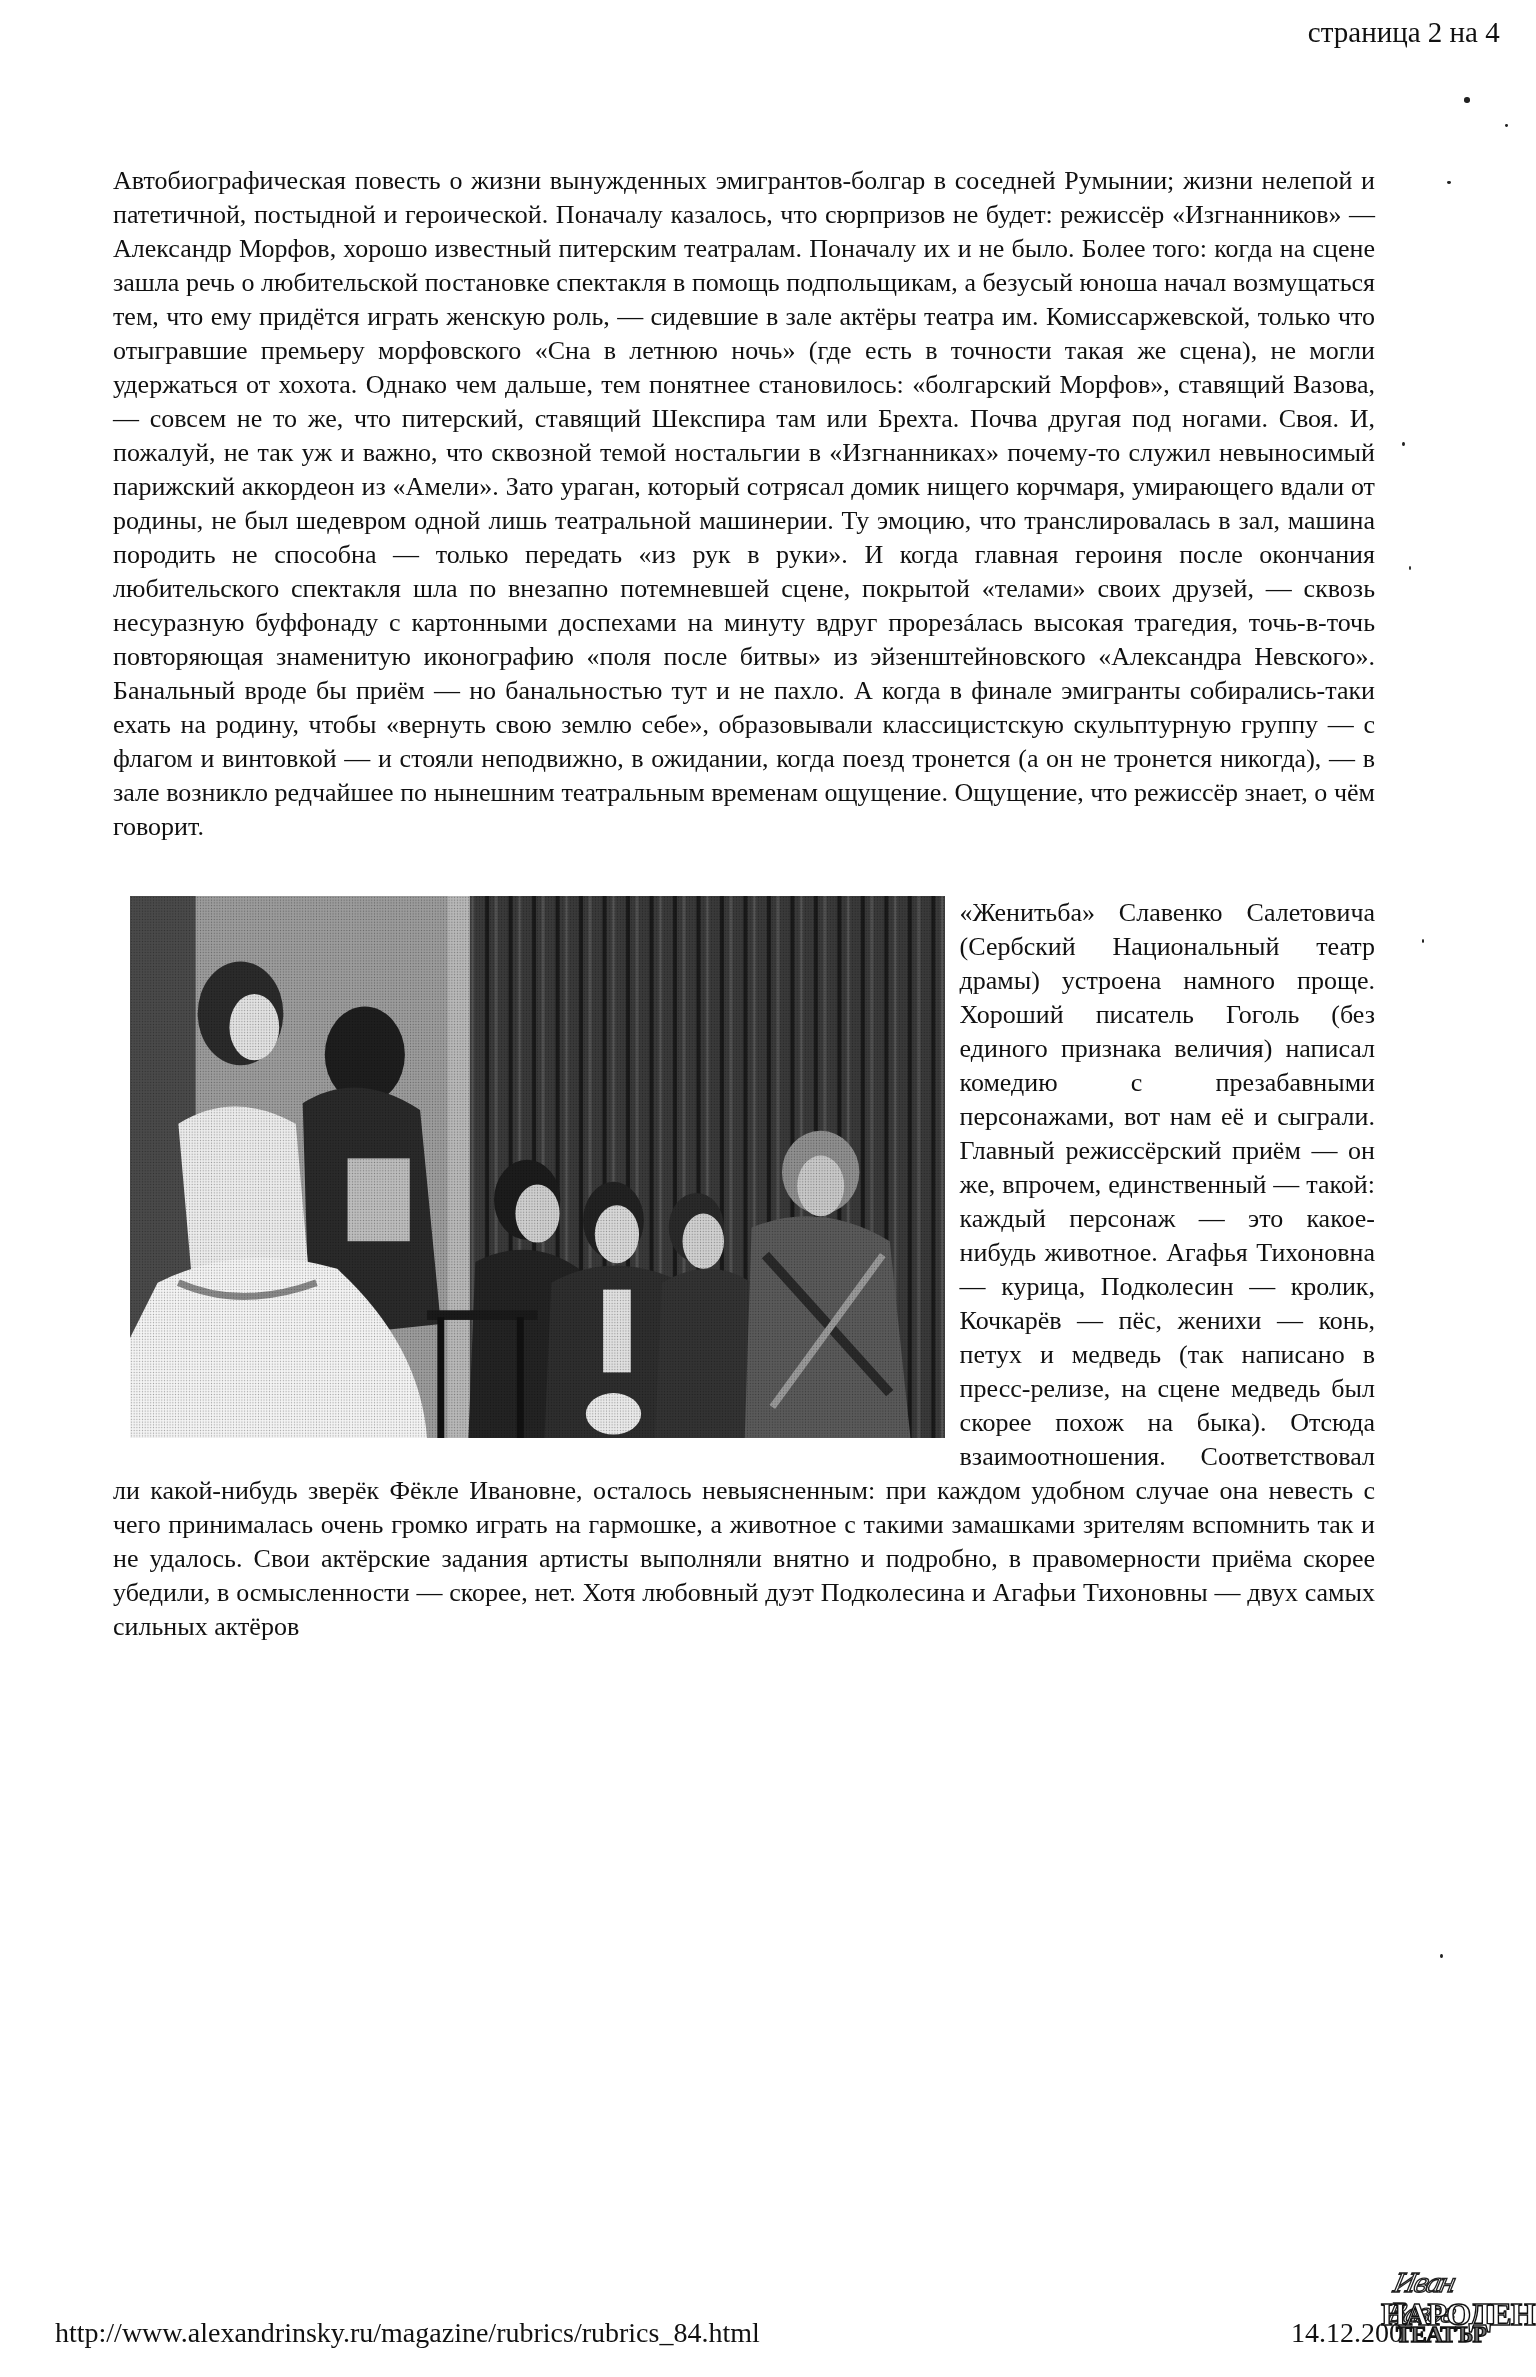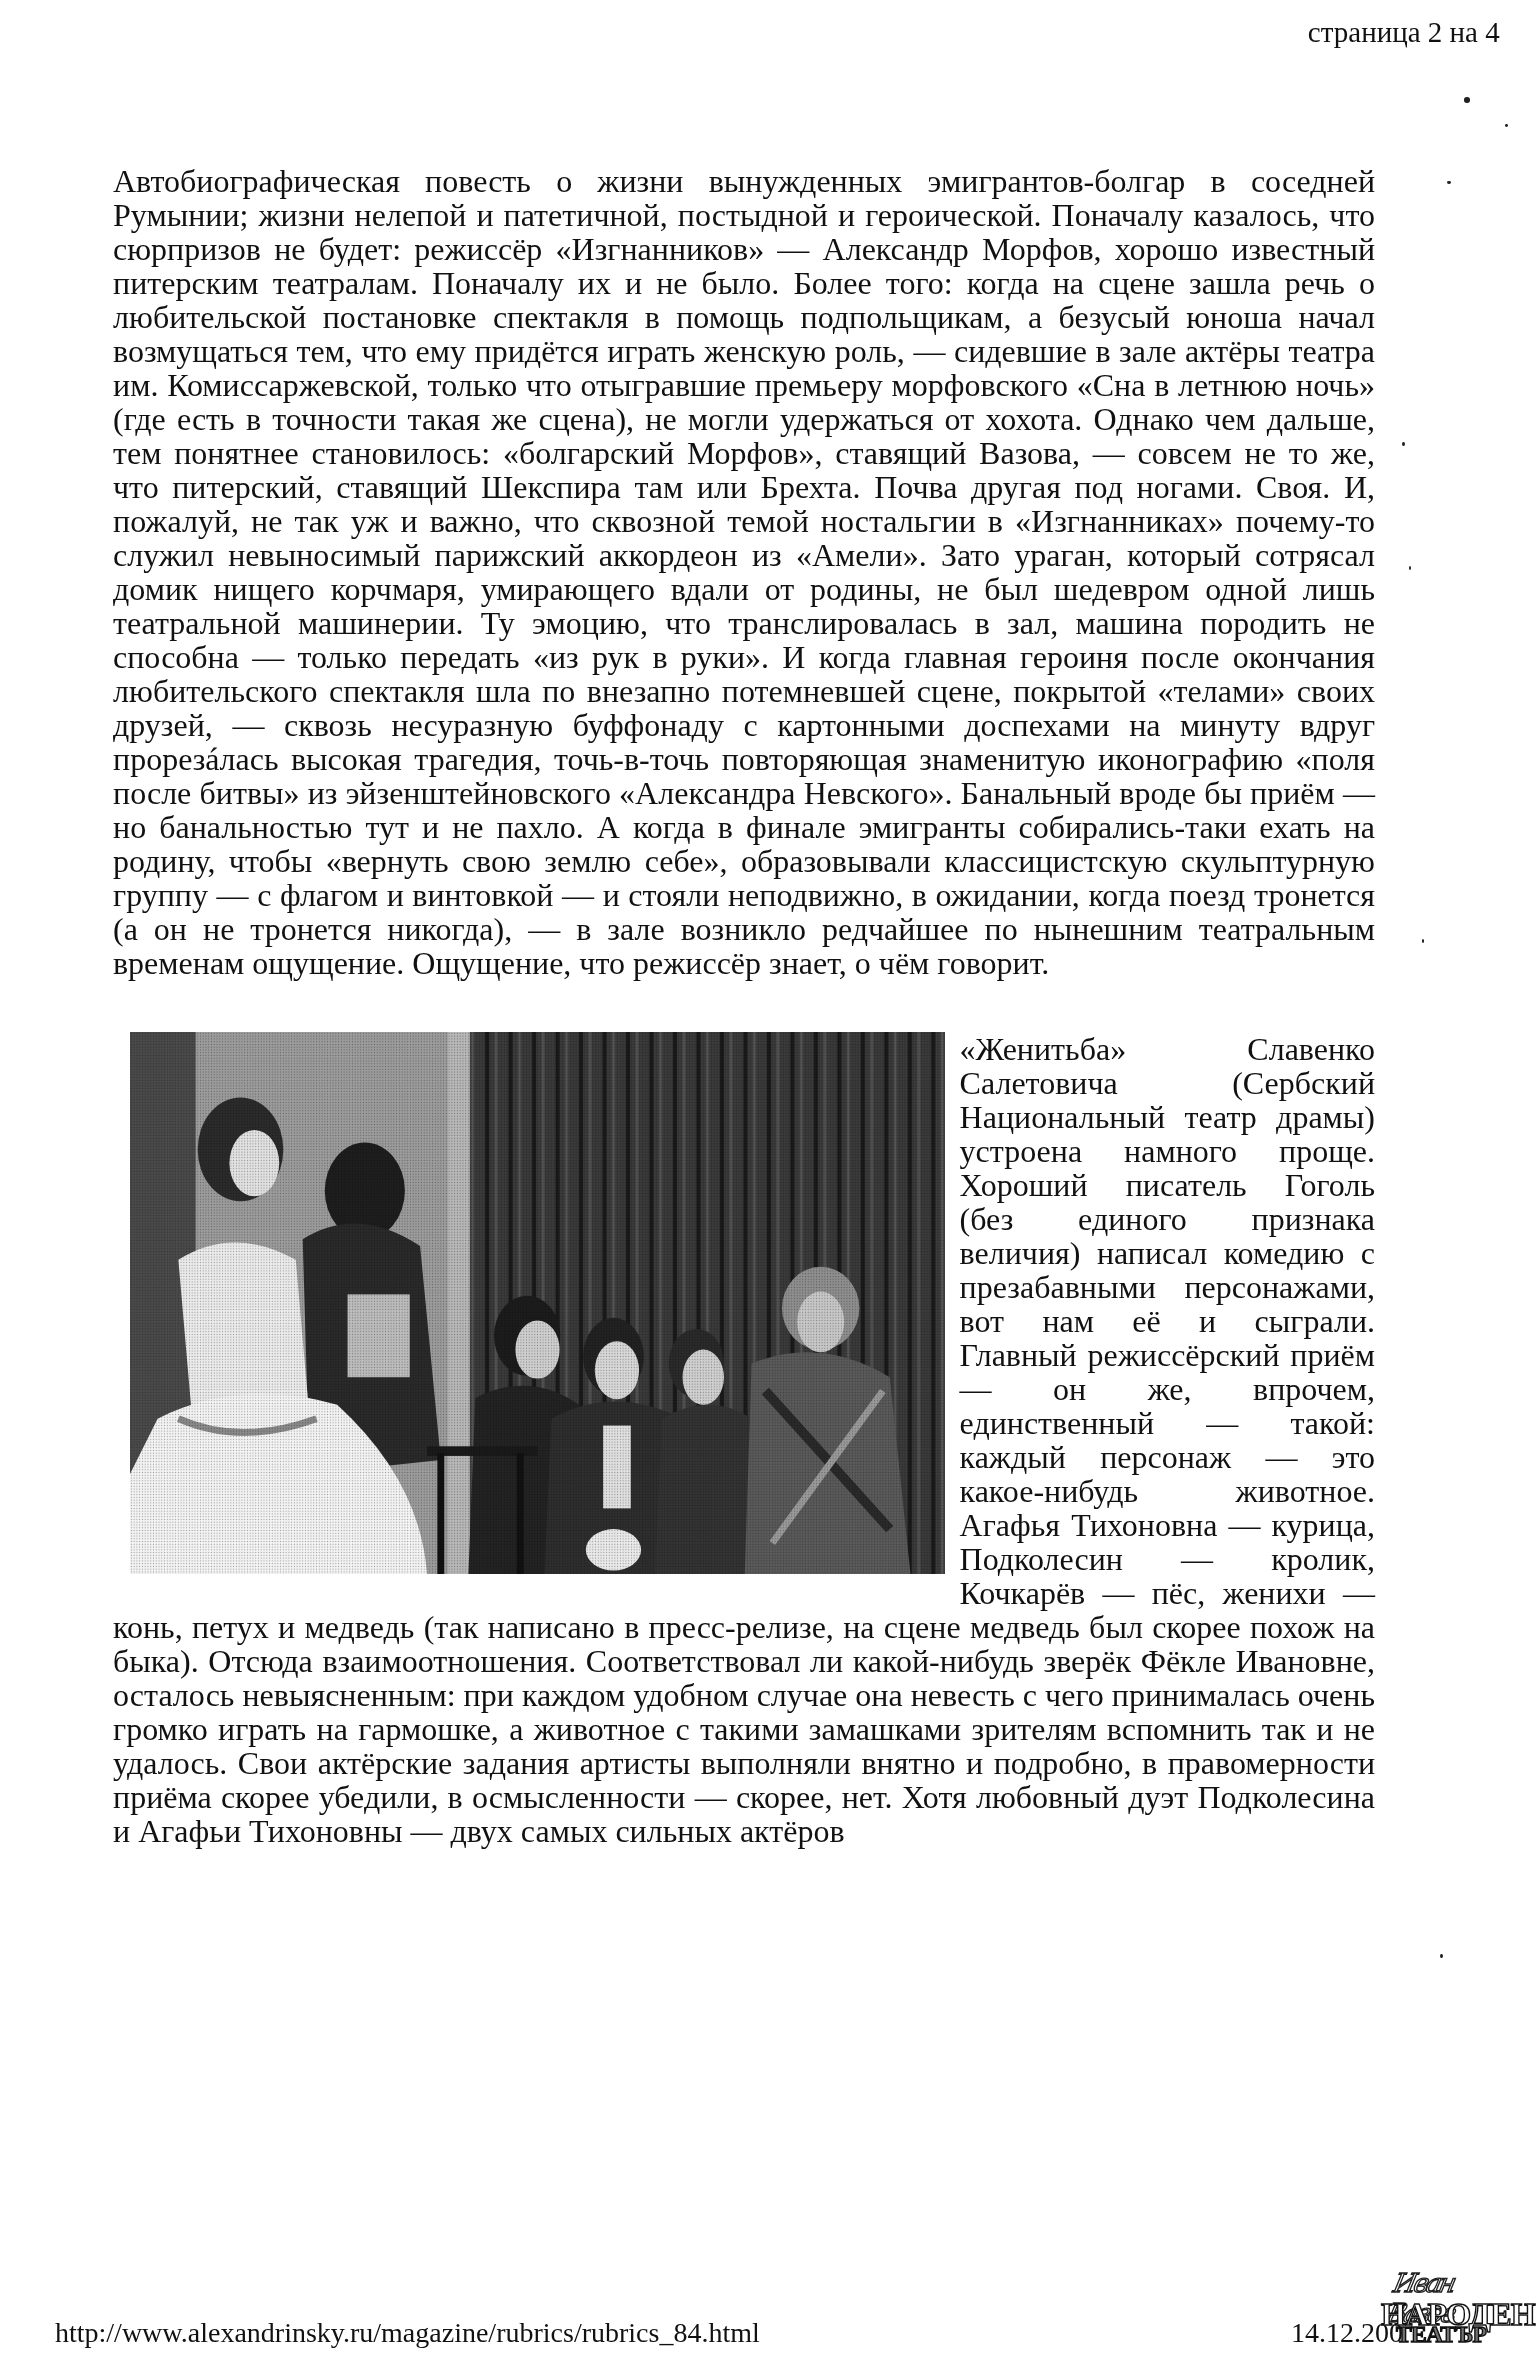--- a/index.html
+++ b/index.html
@@ -3,21 +3,21 @@
 <meta charset="utf-8">
 <style>
   html, body { margin:0; padding:0; background:#ffffff; }
   body { width:1536px; height:2377px; position:relative; overflow:hidden;
          font-family:"Liberation Serif", "DejaVu Serif", serif; color:#111; }
   .header { position:absolute; top:12.4px; left:7px; right:28px; height:41px;
             font-size:29px; line-height:41px; white-space:nowrap; }
   .header .title { position:absolute; left:0; top:0; letter-spacing:-0.1px; }
   .header .pageno { position:absolute; right:8.3px; top:0; }
   .body { position:absolute; left:113px; top:164px; width:1262px;
-          font-size:32px; line-height:34px; text-align:justify; }
+          font-size:26px; line-height:34px; text-align:justify; }
   .body p { margin:0; }
   .para1 { margin-bottom:0; }
   .figure-block { position:relative; margin-top:52px; }
   .photo { float:left; width:815px; height:542px; margin:0 15px 4.1px 16.6px;
            position:relative; overflow:hidden; background:#777; }
   .photo svg { display:block; width:100%; height:100%; }
   .footer-url { position:absolute; left:55px; top:2317px; font-size:28px;text-align:right; }
   .footer-date { position:absolute; left:1291px; top:2317px; font-size:28px; }
   .stamp { position:absolute; left:1381px; top:2268px; width:117px; height:86px; }
   .stamp .script { position:absolute; left:9.7px; top:0; font-family:"DejaVu Serif", serif;

